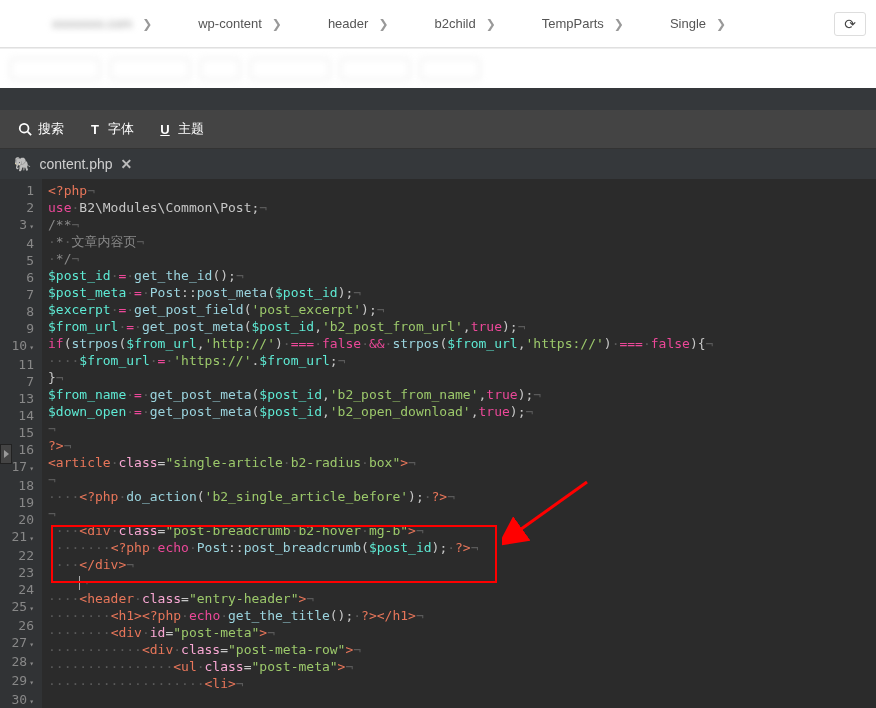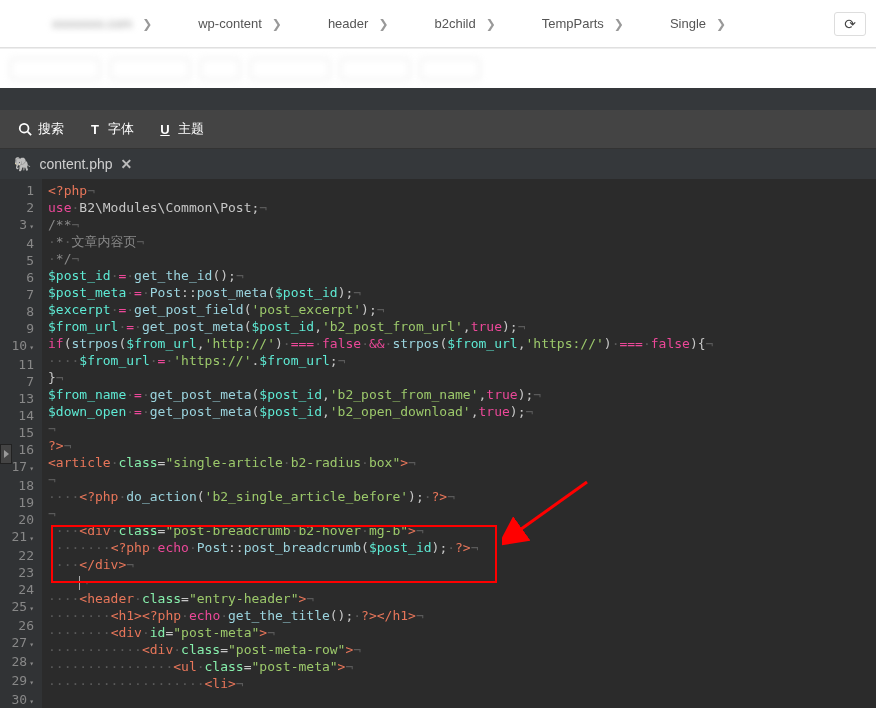--- a/index.html
+++ b/index.html
@@ -20,21 +20,21 @@
 .tbtn .ic { width: 14px; height: 14px; display: inline-flex; align-items: center; justify-content: center; }
 .tabs { background: #35383b; }
 .tab { padding: 7px 14px; color: #d0d0d0; font-size: 14px; display: inline-flex; align-items: center; gap: 8px; }
 .tab-close { color: #bbb; font-weight: bold; }
 .code-area { flex: 1; display: flex; background: #2b2b2b; font-family: Consolas, monospace; font-size: 13px; line-height: 17px; position: relative; }
 .gutter { background: #313335; color: #888; text-align: right; padding: 3px 8px 0 6px; user-select: none; width: 42px; }
 .gutter div { position: relative; }
 .fold { color: #888; font-size: 8px; padding-left: 2px; }
 .code-inner { padding: 3px 0 0 6px; color: #c7c7c7; white-space: pre; flex: 1; position: relative; }
 .code-inner div { min-height: 17px; }
-.k-tag{color:#e8765a}.k-attr{color:#86efac}.k-str{color:#9cc96b}.k-var{color:#5eead4}.k-key{color:#ec4899}.k-nm{color:#9bd4de}.k-cm{color:#888}
+.k-tag{color:#e8765a}.k-attr{color:#f9a8d4}.k-str{color:#9cc96b}.k-var{color:#5eead4}.k-key{color:#ec4899}.k-nm{color:#9bd4de}.k-cm{color:#888}
 .inv { color: #5a5a5a; }
 .red-box { position: absolute; border: 2px solid #ff0000; left: 51px; top: 346px; width: 446px; height: 58px; pointer-events: none; }
 .arrow { position: absolute; left: 502px; top: 298px; width: 90px; height: 70px; pointer-events: none; }
 .fold-handle { position: absolute; left: 0; top: 265px; width: 12px; height: 20px; background: #444; border: 1px solid #222; }
 .fold-handle::after { content:""; position:absolute; left:3px; top:5px; border-top:4px solid transparent; border-bottom:4px solid transparent; border-left:5px solid #999;}
 </style>
 </head>
 <body>
 
 <div class="browser-bar">

